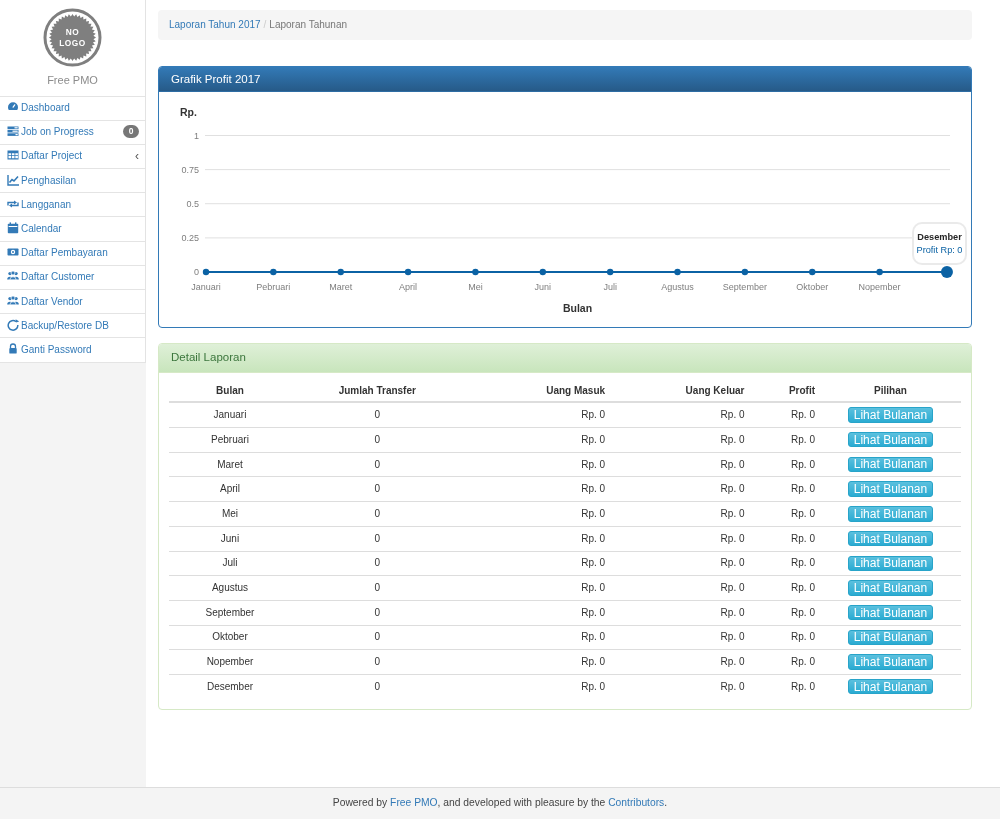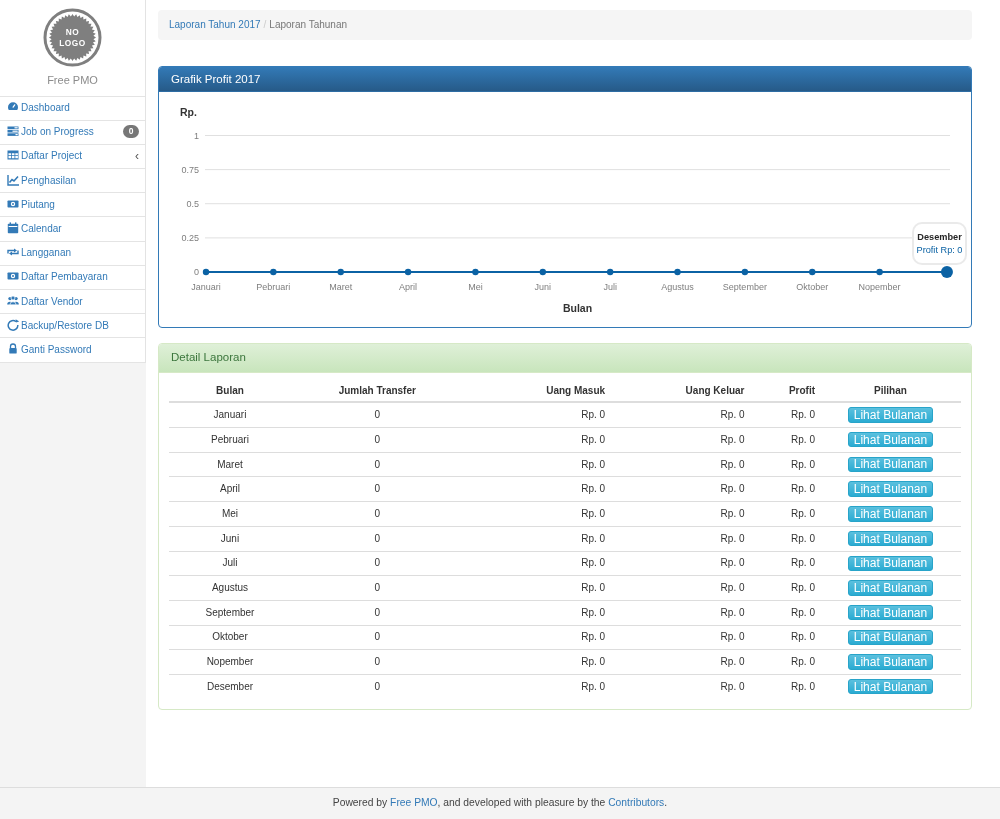--- a/index.html
+++ b/index.html
@@ -95,48 +95,51 @@
             </svg></span>Daftar Project</a>
         <span class="chev">‹</span>
       </li>
     <li>
         <a><span class="ic" id="i-chart"><svg width="12" height="12" viewBox="0 0 12 12">
               <path d="M1,1v10h11" stroke="#337ab7" stroke-width="1.4" fill="none"></path>
               <path d="M2.5,8.5 L5,5.5 L7,7 L11,2.5" stroke="#337ab7" stroke-width="1.6" fill="none"></path>
             </svg></span>Penghasilan</a>
       </li>
     <li>
-        <a><span class="ic" id="i-money1"><svg width="12" height="12" viewBox="0 0 12 12">
-              <rect x="0.5" y="2.5" width="11" height="7" rx="0.8" fill="#337ab7"></rect>
-              <circle cx="6" cy="6" r="2.2" fill="#fff"></circle>
-              <circle cx="6" cy="6" r="1" fill="#337ab7"></circle>
-            </svg></span>Piutang</a>
+        <a><span class="ic" id="i-retweet"><svg width="12" height="12" viewBox="0 0 12 12">
+              <path d="M1,7.5V4.5h6" stroke="#337ab7" stroke-width="1.4" fill="none"></path>
+              <path d="M7,2.5l3,2l-3,2z" fill="#337ab7"></path>
+              <path d="M11,4.5v3h-6" stroke="#337ab7" stroke-width="1.4" fill="none"></path>
+              <path d="M5,5.5l-3,2l3,2z" fill="#337ab7"></path>
+            </svg></span>Langganan</a>
       </li>
     <li>
         <a><span class="ic" id="i-cal"><svg width="12" height="12" viewBox="0 0 12 12">
               <rect x="0.8" y="1.8" width="10.4" height="9.4" rx="0.8" fill="#337ab7"></rect>
               <rect x="2.6" y="0.4" width="1.4" height="2.6" fill="#337ab7"></rect>
               <rect x="8" y="0.4" width="1.4" height="2.6" fill="#337ab7"></rect>
               <rect x="1.6" y="4" width="8.8" height="1" fill="#fff"></rect>
             </svg></span>Calendar</a>
       </li>
     <li>
-        <a><span class="ic" id="i-retweet"><svg width="12" height="12" viewBox="0 0 12 12">
-              <path d="M1,7.5V4.5h6" stroke="#337ab7" stroke-width="1.4" fill="none"></path>
-              <path d="M7,2.5l3,2l-3,2z" fill="#337ab7"></path>
-              <path d="M11,4.5v3h-6" stroke="#337ab7" stroke-width="1.4" fill="none"></path>
-              <path d="M5,5.5l-3,2l3,2z" fill="#337ab7"></path>
-            </svg></span>Langganan</a>
-      </li>
-    <li>
         <a><span class="ic" id="i-money2"><svg width="12" height="12" viewBox="0 0 12 12">
               <rect x="0.5" y="2.5" width="11" height="7" rx="0.8" fill="#337ab7"></rect>
               <circle cx="6" cy="6" r="2.2" fill="#fff"></circle>
               <circle cx="6" cy="6" r="1" fill="#337ab7"></circle>
             </svg></span>Daftar Pembayaran</a>
+      </li>
+    <li>
+        <a><span class="ic" id="i-users1"><svg width="12" height="12" viewBox="0 0 12 12">
+              <circle cx="3" cy="3.6" r="1.7" fill="#337ab7"></circle>
+              <circle cx="9" cy="3.6" r="1.7" fill="#337ab7"></circle>
+              <path d="M0.2,9.5 a2.8,2.8 0 0 1 5.6,0 z" fill="#337ab7"></path>
+              <path d="M6.2,9.5 a2.8,2.8 0 0 1 5.6,0 z" fill="#337ab7"></path>
+              <circle cx="6" cy="3" r="2" fill="#337ab7" stroke="#fff" stroke-width="0.7"></circle>
+              <path d="M2.9,9.8 a3.1,3.1 0 0 1 6.2,0 z" fill="#337ab7" stroke="#fff" stroke-width="0.7"></path>
+            </svg></span>Daftar Customer</a>
       </li>
     <li>
         <a><span class="ic" id="i-users2"><svg width="12" height="12" viewBox="0 0 12 12">
               <circle cx="3" cy="3.6" r="1.7" fill="#337ab7"></circle>
               <circle cx="9" cy="3.6" r="1.7" fill="#337ab7"></circle>
               <path d="M0.2,9.5 a2.8,2.8 0 0 1 5.6,0 z" fill="#337ab7"></path>
               <path d="M6.2,9.5 a2.8,2.8 0 0 1 5.6,0 z" fill="#337ab7"></path>
               <circle cx="6" cy="3" r="2" fill="#337ab7" stroke="#fff" stroke-width="0.7"></circle>
               <path d="M2.9,9.8 a3.1,3.1 0 0 1 6.2,0 z" fill="#337ab7" stroke="#fff" stroke-width="0.7"></path>
             </svg></span>Daftar Vendor</a>

